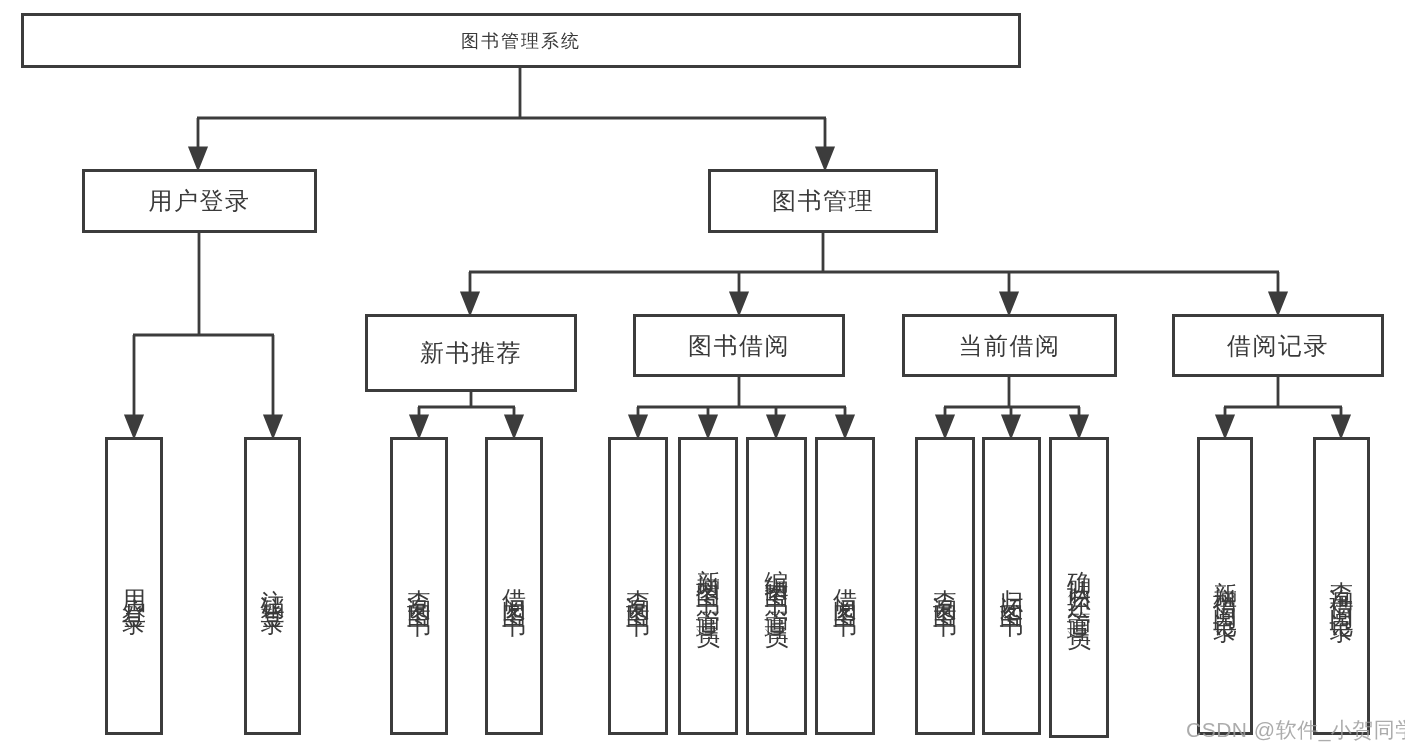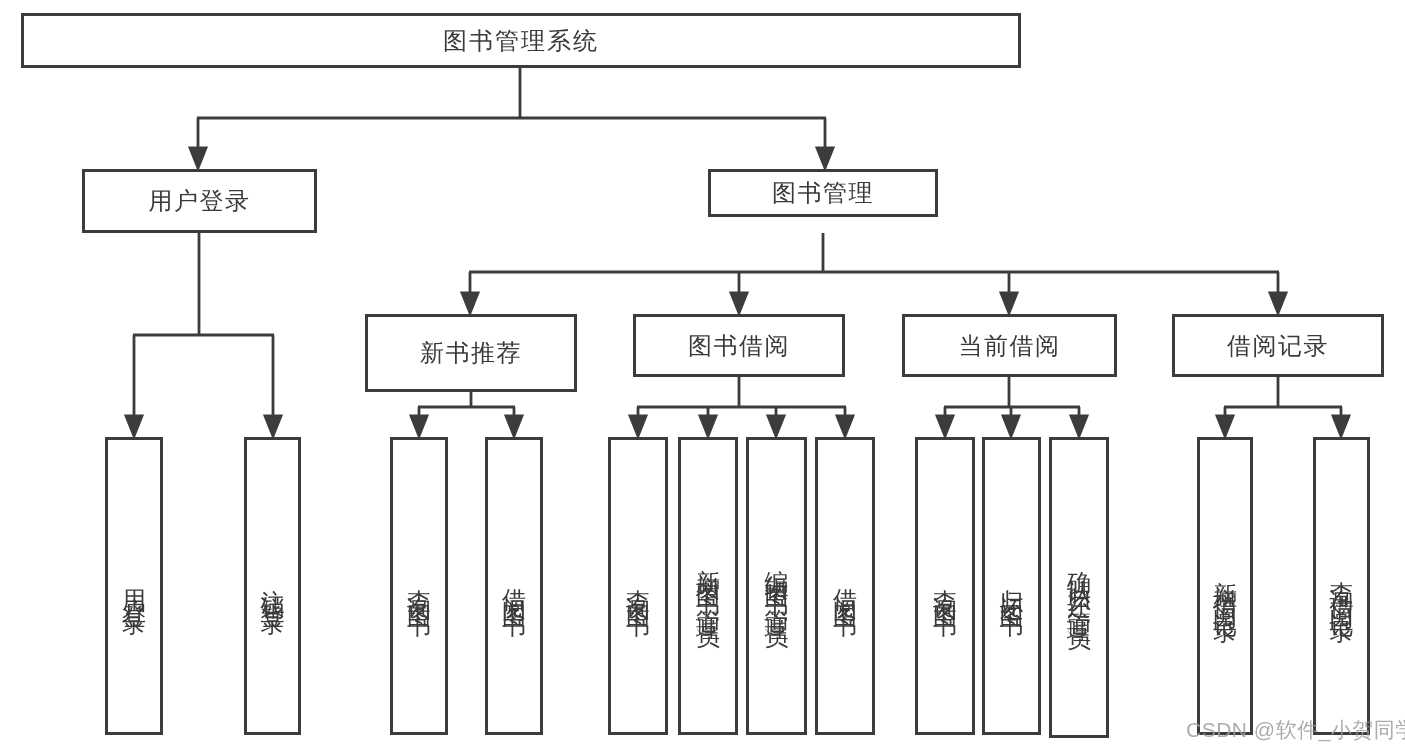--- a/index.html
+++ b/index.html
@@ -33,21 +33,21 @@
     align-items: center;
     justify-content: center;
     color: #3a3a3a;
   }
   .node .lbl {
     font-size: 24px;
     letter-spacing: 1.5px;
     white-space: nowrap;
   }
   .node.root .lbl {
-    font-size: 24px;
+    font-size: 18px;
     letter-spacing: 2px;
     text-align: right;
   }
   .node.vbox .lbl {
     writing-mode: vertical-rl;
     text-orientation: mixed;
     font-size: 24px;
     letter-spacing: 8px;
     white-space: nowrap;
     line-height: 1;
@@ -106,21 +106,21 @@
     <path class="arrow" d="M1341 407 V416 M1333 416 L1349 416 L1341 436 Z"></path>
   </svg>
 
   <div class="node root" style="left:21px;top:13px;width:1000px;height:55px">
     <span class="lbl">图书管理系统</span>
   </div>
 
   <div class="node" style="left:82px;top:169px;width:235px;height:64px">
     <span class="lbl">用户登录</span>
   </div>
-  <div class="node" style="left:708px;top:169px;width:230px;height:48px">
+  <div class="node" style="left:708px;top:169px;width:230px;height:64px">
     <span class="lbl">图书管理</span>
   </div>
 
   <div class="node" style="left:365px;top:314px;width:212px;height:78px">
     <span class="lbl">新书推荐</span>
   </div>
   <div class="node" style="left:902px;top:314px;width:215px;height:63px">
     <span class="lbl">当前借阅</span>
   </div>
   <div class="node" style="left:633px;top:314px;width:212px;height:63px">

